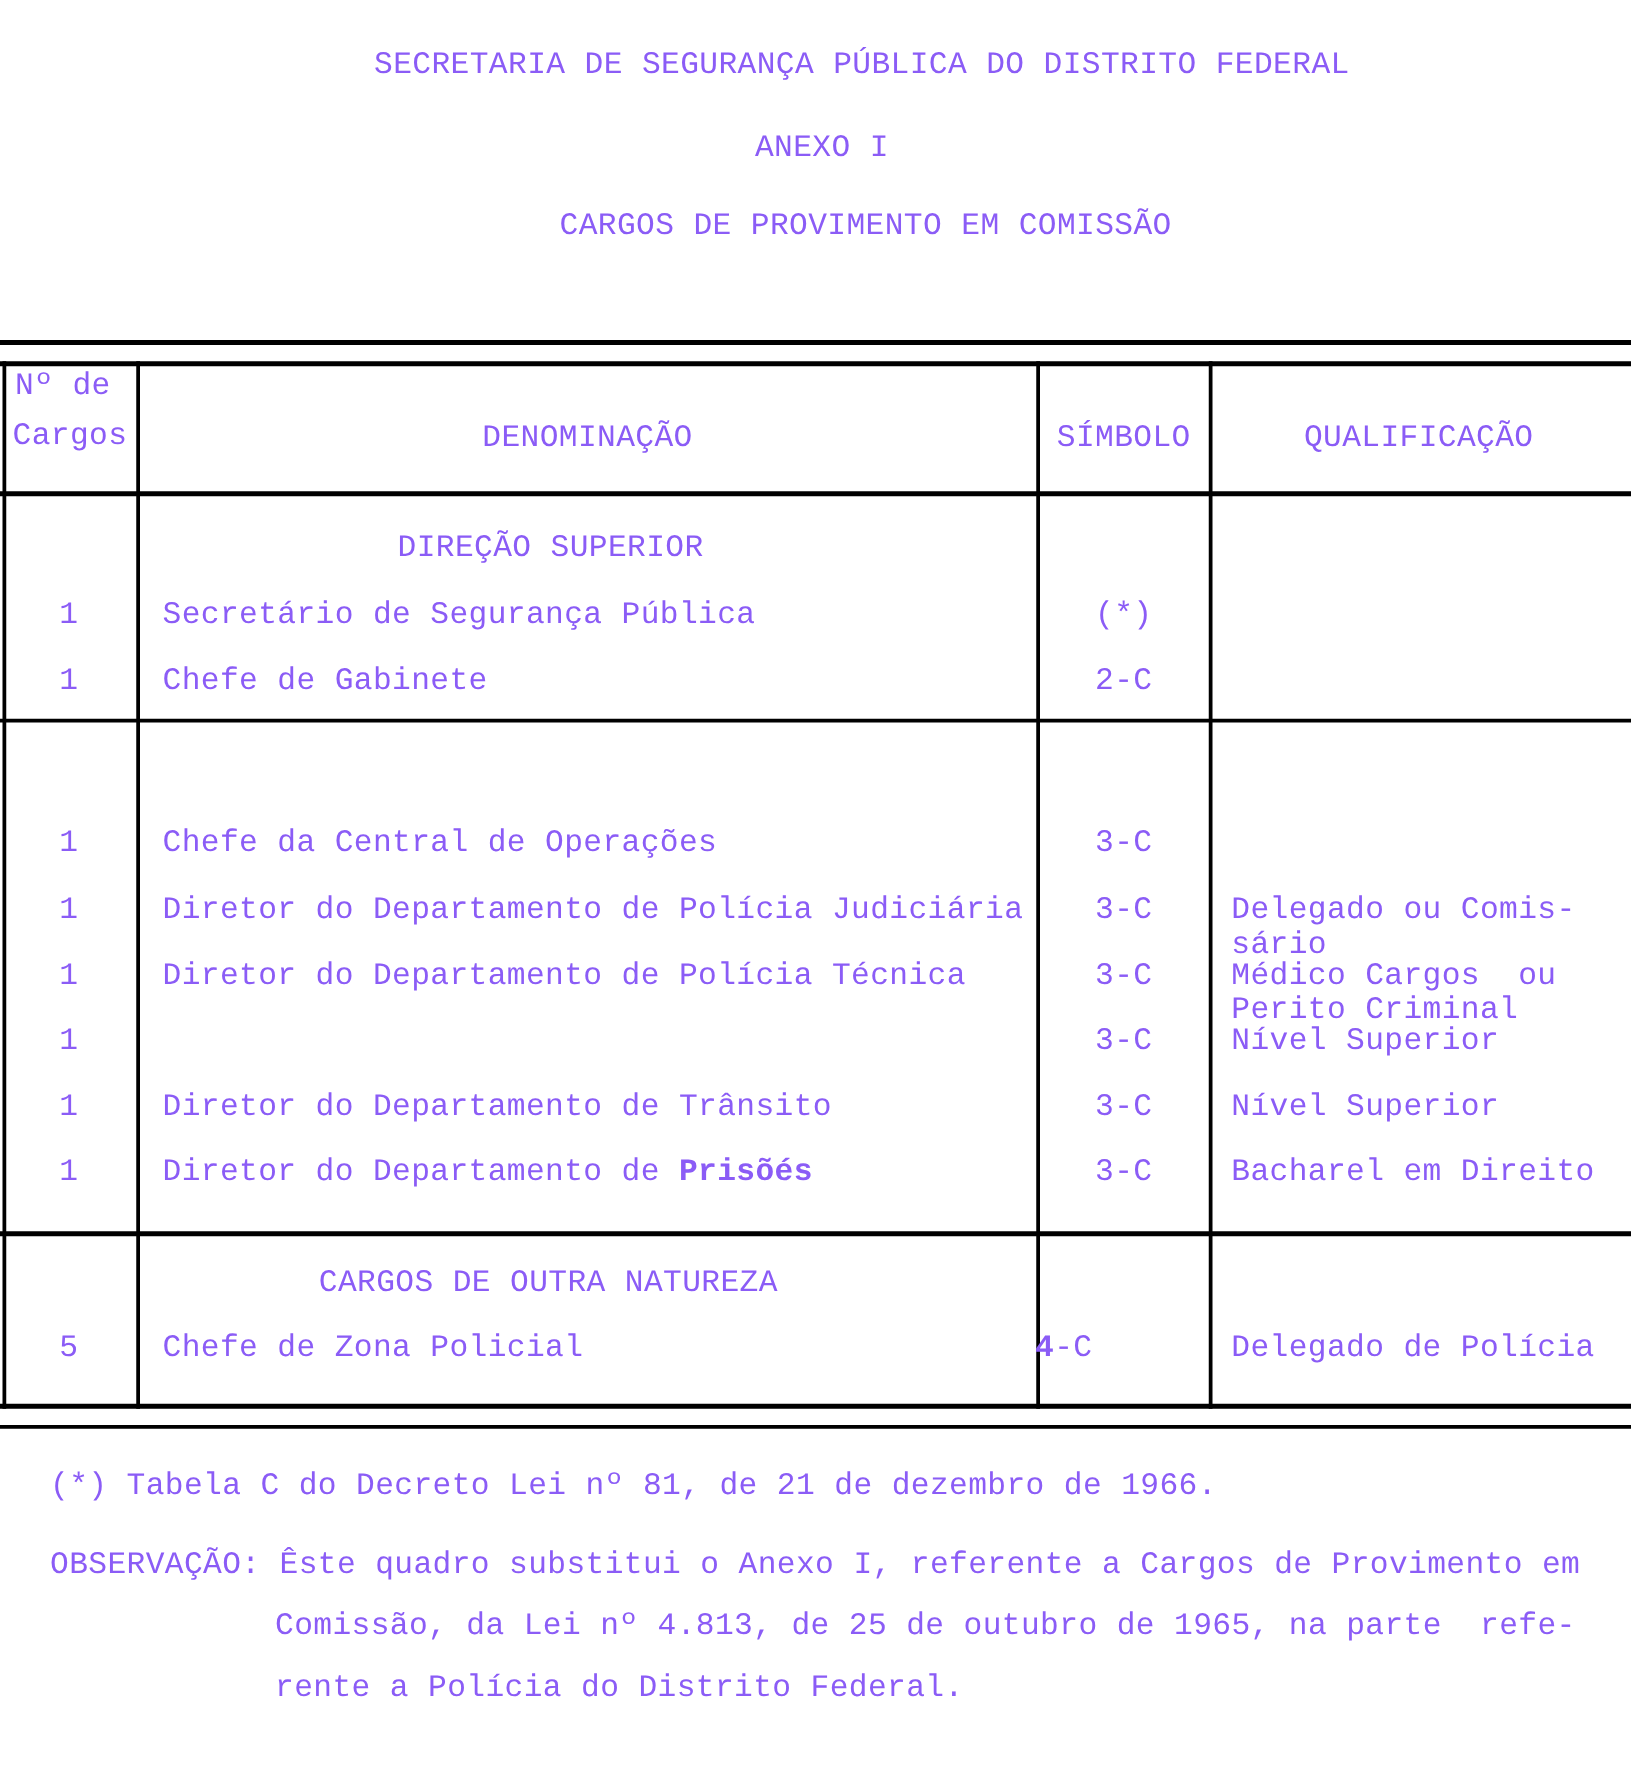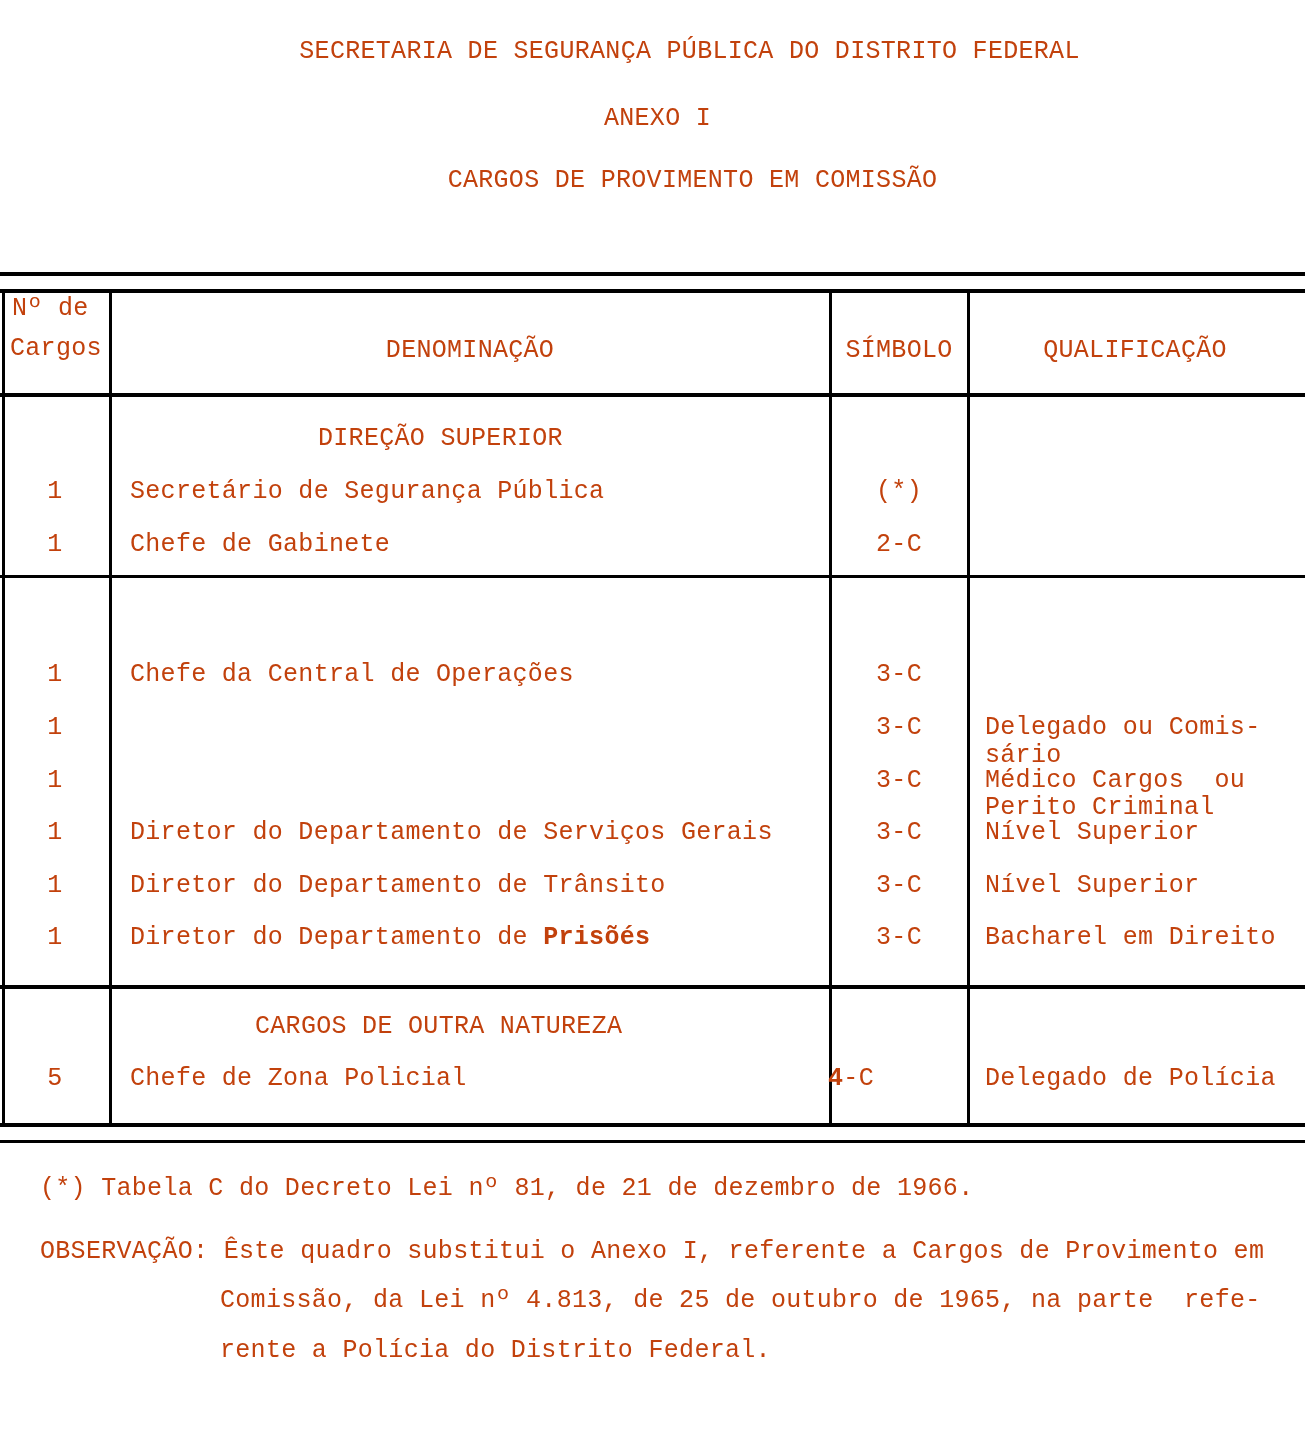--- a/index.html
+++ b/index.html
@@ -1,20 +1,20 @@
 <!DOCTYPE html>
 <html><head>
 <meta charset="utf-8">
 <style>
   html,body{margin:0;padding:0;background:#e8e8e8;}
   .page{
     position:relative;
     width:1305px;height:1430px;
     background:#ffffff;
-    color:#c2410c;
+    color:#8b5cf6;
     font-family:"Liberation Mono","DejaVu Sans Mono",monospace;
     font-size:25px;
     overflow:hidden;
   }
   .t{position:absolute;white-space:pre;line-height:26px;letter-spacing:0.3px;}
   .c{text-align:center;}
   .b{font-weight:bold;}
   .hl{position:absolute;left:0;width:1305px;background:#000;height:3px;}
   .vl{position:absolute;width:3px;background:#000;}
 </style>
@@ -55,31 +55,32 @@
   <div class="t c" style="left:0px;top:532px;width:110px">1</div>
   <div class="t" style="left:130px;top:532px">Chefe de Gabinete</div>
   <div class="t c" style="left:830px;top:532px;width:138px">2-C</div>
 
 
   <div class="t c" style="left:0px;top:662px;width:110px">1</div>
   <div class="t" style="left:130px;top:662px">Chefe da Central de Operações</div>
   <div class="t c" style="left:830px;top:662px;width:138px">3-C</div>
 
   <div class="t c" style="left:0px;top:715px;width:110px">1</div>
+  <div class="t" style="left:130px;top:715px">Diretor do Departamento de Polícia Judiciária</div>
   <div class="t c" style="left:830px;top:715px;width:138px">3-C</div>
   <div class="t" style="left:985px;top:715px">Delegado ou Comis-</div>
   <div class="t" style="left:985px;top:743px">sário</div>
 
   <div class="t c" style="left:0px;top:768px;width:110px">1</div>
+  <div class="t" style="left:130px;top:768px">Diretor do Departamento de Polícia Técnica</div>
   <div class="t c" style="left:830px;top:768px;width:138px">3-C</div>
   <div class="t" style="left:985px;top:768px">Médico Cargos  ou</div>
   <div class="t" style="left:985px;top:795px">Perito Criminal</div>
 
   <div class="t c" style="left:0px;top:820px;width:110px">1</div>
-  <div class="t" style="left:130px;top:820px">Diretor do Departamento de Serviços Gerais</div>
   <div class="t c" style="left:830px;top:820px;width:138px">3-C</div>
   <div class="t" style="left:985px;top:820px">Nível Superior</div>
 
   <div class="t c" style="left:0px;top:873px;width:110px">1</div>
   <div class="t" style="left:130px;top:873px">Diretor do Departamento de Trânsito</div>
   <div class="t c" style="left:830px;top:873px;width:138px">3-C</div>
   <div class="t" style="left:985px;top:873px">Nível Superior</div>
 
   <div class="t c" style="left:0px;top:925px;width:110px">1</div>
   <div class="t" style="left:130px;top:925px"><span>Diretor do Departamento de </span><span class="b">Prisõés</span></div>

